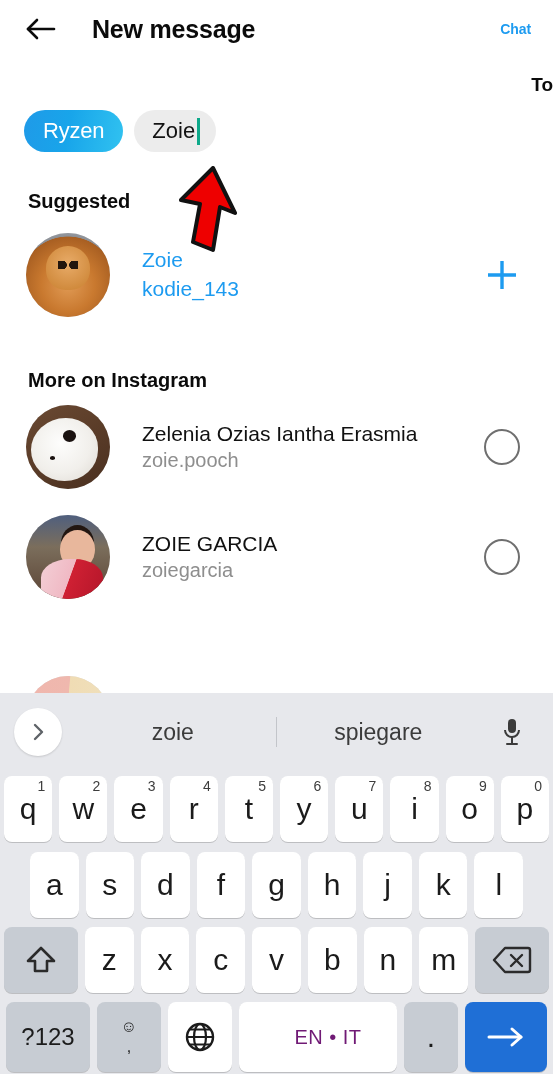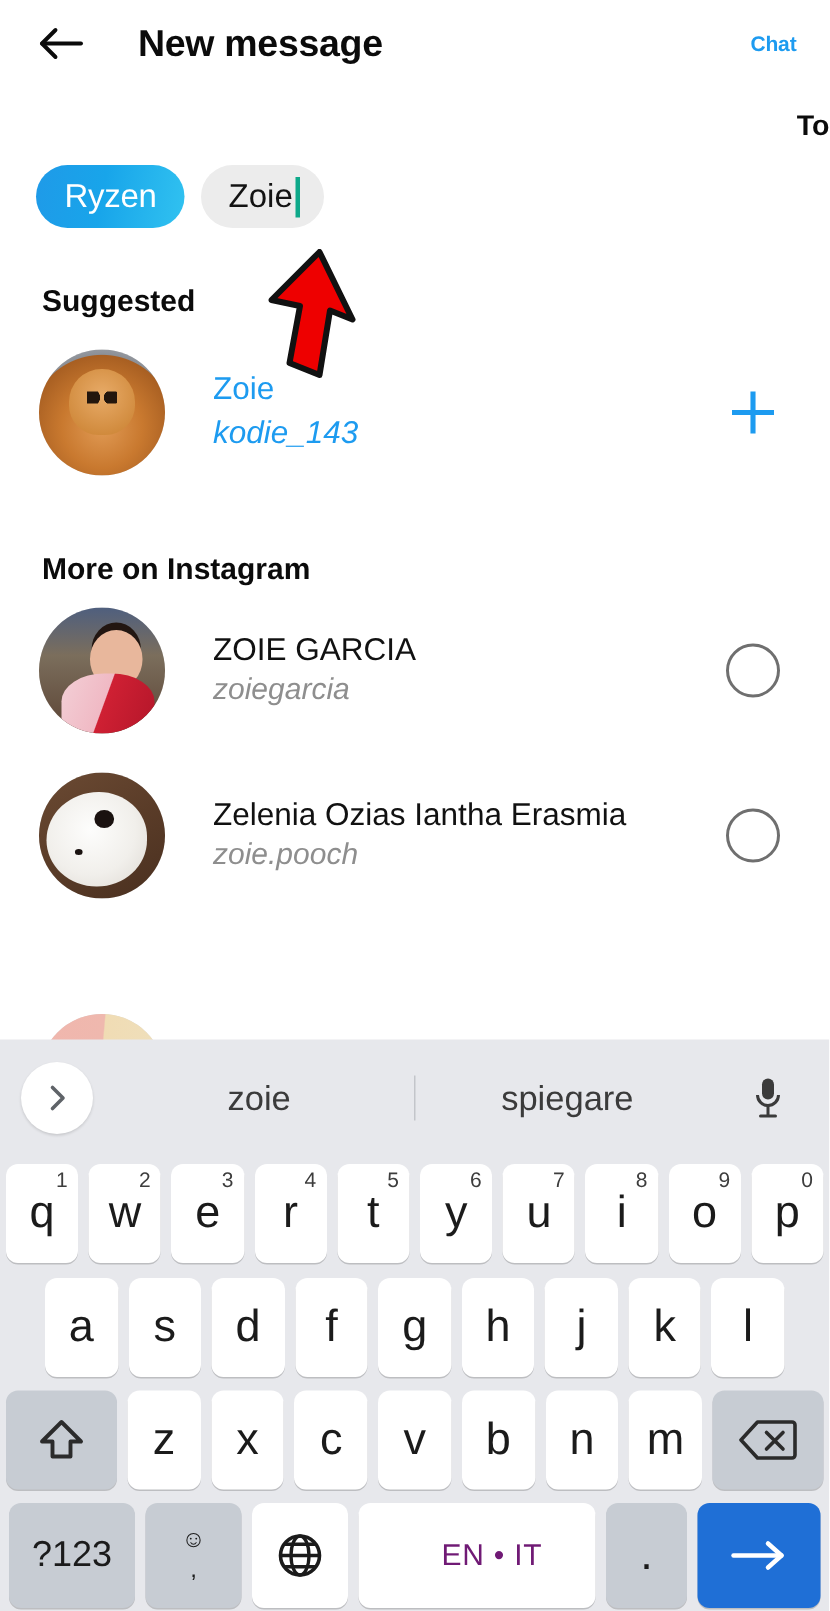--- a/index.html
+++ b/index.html
@@ -187,21 +187,20 @@
     font-size: 21px;
     color: #111111;
     line-height: 1.32;
     white-space: nowrap;
   }
   .row-text .handle {
     font-size: 20px;
     color: #8e8e8e;
     line-height: 1.34;
     white-space: nowrap;
-    font-style: italic;
   }
   .suggested-row .row-text .name,
   .suggested-row .row-text .handle {
     color: #1d9bf0;
     font-size: 21px;
     line-height: 1.38;
   }
   .row-action { flex: 0 0 auto; width: 54px; display: flex; justify-content: center; }
   .plus-icon { cursor: pointer; }
   .radio-circle {
@@ -377,38 +376,38 @@
       <svg class="plus-icon" width="40" height="40" viewBox="0 0 40 40">
         <path d="M20 6 V34 M6 20 H34" stroke="#1d9bf0" stroke-width="3.4" stroke-linecap="butt"></path>
       </svg>
     </div>
   </div>
 
   <div class="section-title sec-more">More on Instagram</div>
 
   <div class="row more-row">
     <div class="avatar">
+      <div class="av-inner av-dog-white"></div>
+    </div>
+    <div class="row-text">
+      <div class="name">Zelenia Ozias Iantha Erasmia</div>
+      <div class="handle">zoie.pooch</div>
+    </div>
+    <div class="row-action">
+      <div class="radio-circle"></div>
+    </div>
+  </div>
+
+  <div class="row more-row">
+    <div class="avatar">
       <div class="av-inner av-person"></div>
     </div>
     <div class="row-text">
       <div class="name">ZOIE GARCIA</div>
       <div class="handle">zoiegarcia</div>
-    </div>
-    <div class="row-action">
-      <div class="radio-circle"></div>
-    </div>
-  </div>
-
-  <div class="row more-row">
-    <div class="avatar">
-      <div class="av-inner av-dog-white"></div>
-    </div>
-    <div class="row-text">
-      <div class="name">Zelenia Ozias Iantha Erasmia</div>
-      <div class="handle">zoie.pooch</div>
     </div>
     <div class="row-action">
       <div class="radio-circle"></div>
     </div>
   </div>
 
   <div class="cutoff-row">
     <div class="avatar">
       <div class="av-inner av-peach"></div>
     </div>

